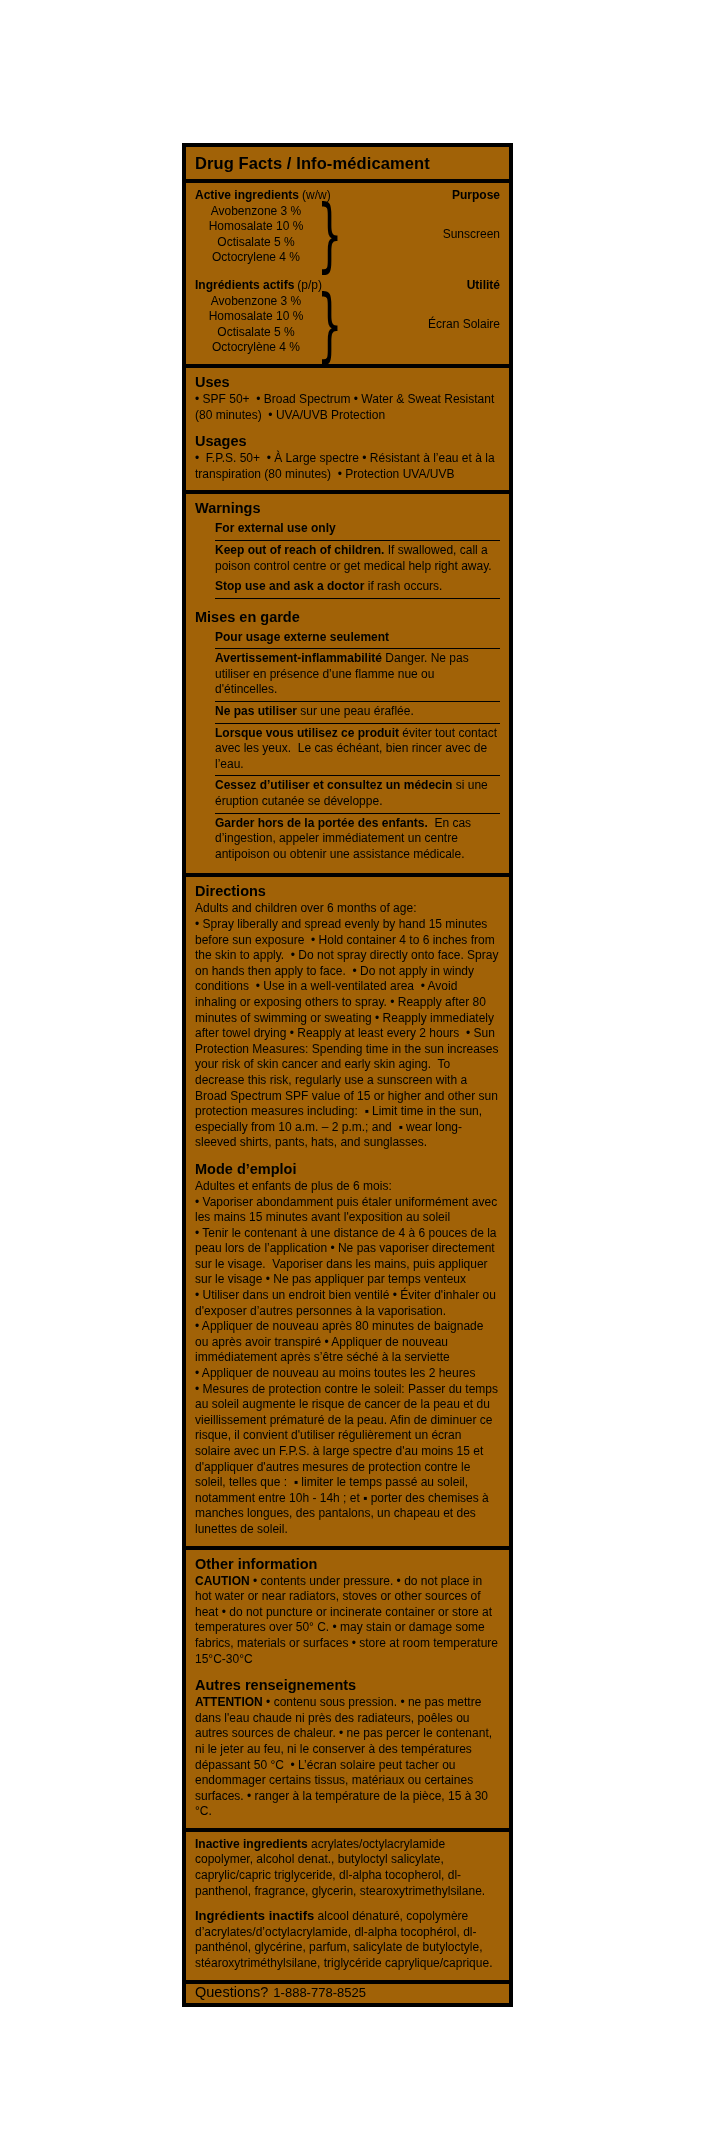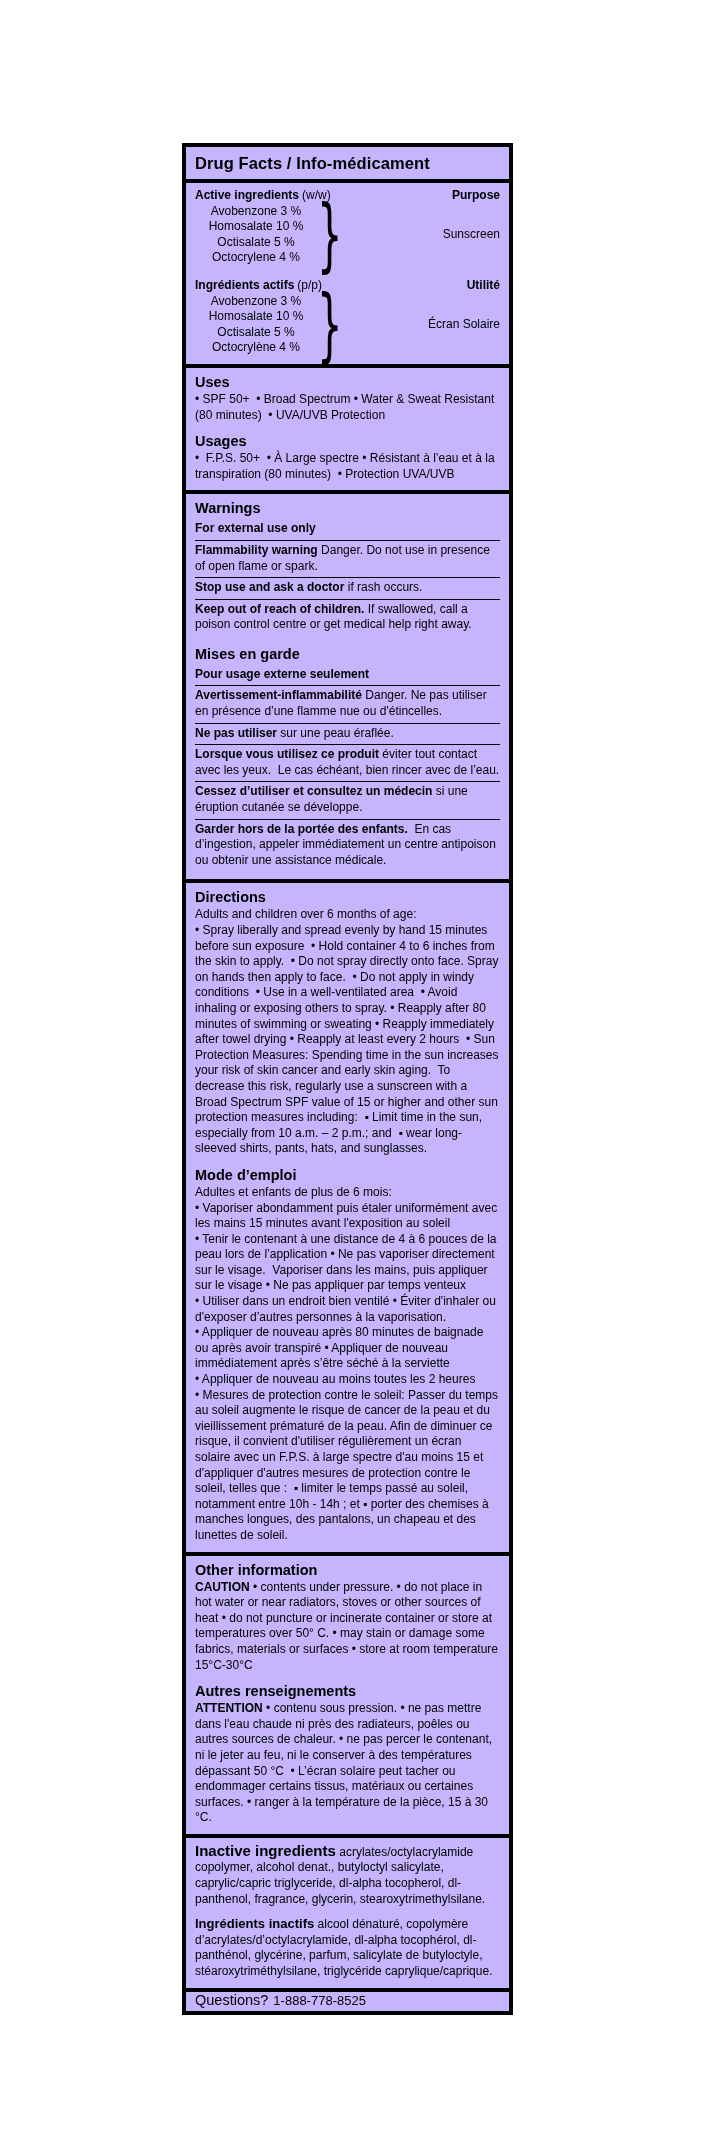--- a/index.html
+++ b/index.html
@@ -10,21 +10,21 @@
     height: 2151px;
     font-family: "Liberation Sans", "DejaVu Sans", sans-serif;
     color: #000;
   }
   .drug-label {
     position: absolute;
     left: 182px;
     top: 143px;
     width: 331px;
     border: 4px solid #000;
-    background: #c4b5fd;
+    background: #a16207;
   }
   .title-bar {
     border-bottom: 4px solid #000;
     padding: 7px 9px 6px 9px;
     font-size: 16.5px;
     font-weight: 700;
     letter-spacing: .1px;
   }
   .section {
     border-bottom: 4px solid #000;
@@ -49,20 +49,21 @@
   }
   .ing-value { margin-left: auto; }
   .fr-block { margin-top: 12px; }
   .para { white-space: pre-wrap; }
   .bold { font-weight: 700; }
   .warn-list { margin-top: 1px; }
   .warn-item {
     border-bottom: 1px solid #000;
     padding: 2px 0 3px 0;
     white-space: pre-wrap;
+    margin-left: 20px;
   }
   .warn-item.no-line { border-bottom: none; }
   .gap-sm { margin-top: 9px; }
   .questions-row { font-size: 13px; padding-top: 1px; padding-bottom: 3px; }
   .questions-row .q { font-size: 14.5px; font-weight: 400; margin-right: 5px; }
 </style>
 </head>
 <body>
 
 <div class="drug-label">
@@ -107,23 +108,22 @@
     <div class="sec-heading">Uses</div>
     <div class="para">• SPF 50+  • Broad Spectrum • Water &amp; Sweat Resistant (80 minutes)  • UVA/UVB Protection</div>
     <div class="gap-sm sec-heading">Usages</div>
     <div class="para">•  F.P.S. 50+  • À Large spectre • Résistant à l’eau et à la transpiration (80 minutes)  • Protection UVA/UVB</div>
   </div>
 
   <div class="section">
     <div class="sec-heading">Warnings</div>
     <div class="warn-list">
       <div class="warn-item"><span class="bold">For external use only</span><span></span></div>
-      <div class="warn-item"><span class="bold">Flammability warning</span><span> Danger. Do not use in presence of open flame or spark.</span></div>
+      <div class="warn-item no-line"><span class="bold">Keep out of reach of children.</span><span> If swallowed, call a poison control centre or get medical help right away.</span></div>
       <div class="warn-item"><span class="bold">Stop use and ask a doctor</span><span> if rash occurs.</span></div>
-      <div class="warn-item no-line"><span class="bold">Keep out of reach of children.</span><span> If swallowed, call a poison control centre or get medical help right away.</span></div>
     </div>
     <div class="gap-sm sec-heading">Mises en garde</div>
     <div class="warn-list">
       <div class="warn-item"><span class="bold">Pour usage externe seulement</span><span></span></div>
       <div class="warn-item"><span class="bold">Avertissement-inflammabilité</span><span> Danger. Ne pas utiliser en présence d’une flamme nue ou d'étincelles.</span></div>
       <div class="warn-item"><span class="bold">Ne pas utiliser</span><span> sur une peau éraflée.</span></div>
       <div class="warn-item"><span class="bold">Lorsque vous utilisez ce produit</span><span> éviter tout contact avec les yeux.  Le cas échéant, bien rincer avec de l’eau.</span></div>
       <div class="warn-item"><span class="bold">Cessez d’utiliser et consultez un médecin</span><span> si une éruption cutanée se développe.</span></div>
       <div class="warn-item no-line"><span class="bold">Garder hors de la portée des enfants.</span><span>  En cas d’ingestion, appeler immédiatement un centre antipoison ou obtenir une assistance médicale.</span></div>
     </div>
@@ -144,21 +144,21 @@
   </div>
 
   <div class="section">
     <div class="sec-heading">Other information</div>
     <div class="para"><span class="bold">CAUTION</span><span> • contents under pressure. • do not place in hot water or near radiators, stoves or other sources of heat • do not puncture or incinerate container or store at temperatures over 50° C. • may stain or damage some fabrics, materials or surfaces • store at room temperature 15°C-30°C</span></div>
     <div class="gap-sm sec-heading">Autres renseignements</div>
     <div class="para"><span class="bold">ATTENTION</span><span> • contenu sous pression. • ne pas mettre dans l'eau chaude ni près des radiateurs, poêles ou autres sources de chaleur. • ne pas percer le contenant, ni le jeter au feu, ni le conserver à des températures dépassant 50 °C  • L’écran solaire peut tacher ou endommager certains tissus, matériaux ou certaines surfaces. • ranger à la température de la pièce, 15 à 30 °C.</span></div>
   </div>
 
   <div class="section">
-    <div class="para"><span class="bold" style="font-size:15px;">Inactive ingredients</span><span> acrylates/octylacrylamide copolymer, alcohol denat., butyloctyl salicylate, caprylic/capric triglyceride, dl-alpha tocopherol, dl-panthenol, fragrance, glycerin, stearoxytrimethylsilane.</span></div>
+    <div class="para"><span class="bold" style="font-size:12px;">Inactive ingredients</span><span> acrylates/octylacrylamide copolymer, alcohol denat., butyloctyl salicylate, caprylic/capric triglyceride, dl-alpha tocopherol, dl-panthenol, fragrance, glycerin, stearoxytrimethylsilane.</span></div>
     <div class="para gap-sm"><span class="bold" style="font-size:13px;">Ingrédients inactifs</span><span> alcool dénaturé, copolymère d’acrylates/d’octylacrylamide, dl-alpha tocophérol, dl-panthénol, glycérine, parfum, salicylate de butyloctyle, stéaroxytriméthylsilane, triglycéride caprylique/caprique.</span></div>
   </div>
 
   <div class="section last questions-row">
     <span class="q">Questions?</span><span>1-888-778-8525</span>
   </div>
 
 </div>
 
 </body></html>

